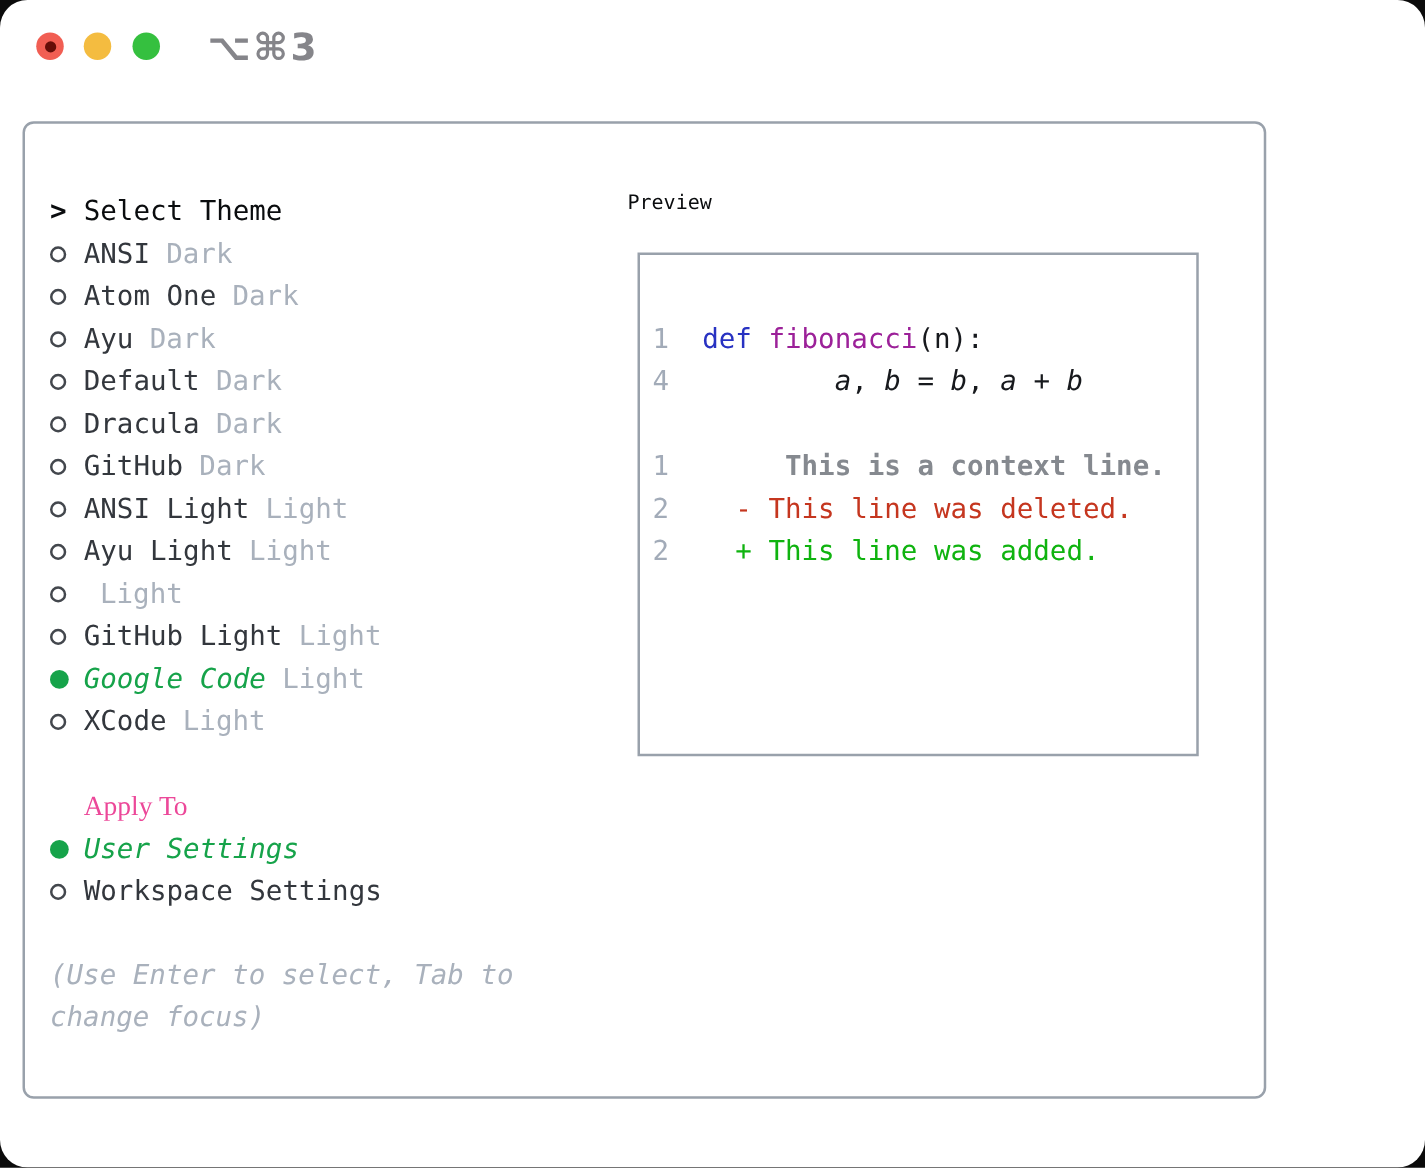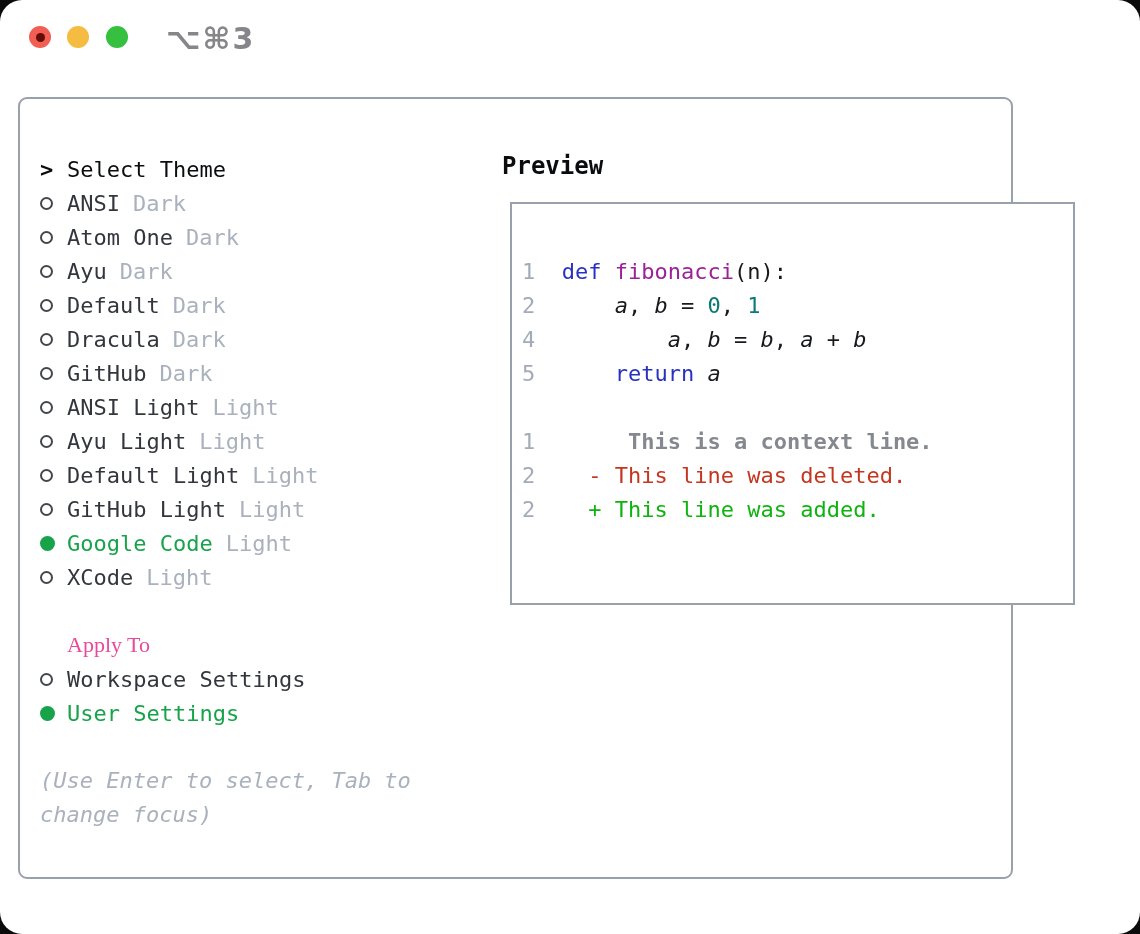--- a/index.html
+++ b/index.html
@@ -26,29 +26,29 @@
   }
   
   .left-col{position:absolute;left:20px;top:53px;font-size:22px;color:#33373d;}
   .row{height:34px;display:flex;align-items:center;white-space:pre;}
   .caret{width:27px;color:#0a0c0e;font-weight:700;}
   .hdr{font-weight:400;color:#0a0c0e;}
   .bullet-wrap{width:27px;display:flex;align-items:center;}
   .ring{width:13px;height:13px;border-radius:50%;border:2px solid #43474d;}
   .fillsel{width:15px;height:15px;border-radius:50%;background:var(--accent_green);}
   .name{color:#33373d;}
-  .name.selected{color:var(--accent_green);}
+  .name.selected{color:var(--accent_green);font-style:italic;}
   .tag{color:var(--muted_gray);margin-left:13px;}
   .apply-hdr{color:#ec4899;font-family:Liberation Serif, serif;}
   .spacer{height:34px;}
   .help{width:414px;line-height:34px;color:var(--muted_gray);white-space:normal;font-style:italic;}
   
-  .preview-hdr{position:absolute;left:482px;top:53px;font-size:24px;font-weight:700;color:#0a0c0e;}
+  .preview-hdr{position:absolute;left:482px;top:53px;font-size:16px;font-weight:400;color:#0a0c0e;}
   .preview-box{
-    position:absolute;left:490px;top:103px;width:565px;height:403px;
+    position:absolute;left:490px;top:103px;width:449px;height:403px;
     border:2px solid var(--border_gray);background:#fff;
     padding:51px 0 12px 10px;overflow:hidden;
   }
   .pline{height:34px;line-height:34px;font-size:22px;white-space:pre;}
   .seg-ln{color:var(--line_number_gray);}
   .seg-kw{color:var(--keyword_blue);}
   .seg-fn{color:var(--function_magenta);}
   .seg-num{color:var(--literal_teal);}
   .seg-pl{color:#17191d;}
   .seg-var{color:#17191d;font-style:italic;}
@@ -79,45 +79,43 @@
       </div>
       <div id="theme-list">
           <div class="row"><span class="bullet-wrap"><span class="ring"></span></span><span class="name">ANSI</span><span class="tag">Dark</span></div>
           <div class="row"><span class="bullet-wrap"><span class="ring"></span></span><span class="name">Atom One</span><span class="tag">Dark</span></div>
           <div class="row"><span class="bullet-wrap"><span class="ring"></span></span><span class="name">Ayu</span><span class="tag">Dark</span></div>
           <div class="row"><span class="bullet-wrap"><span class="ring"></span></span><span class="name">Default</span><span class="tag">Dark</span></div>
           <div class="row"><span class="bullet-wrap"><span class="ring"></span></span><span class="name">Dracula</span><span class="tag">Dark</span></div>
           <div class="row"><span class="bullet-wrap"><span class="ring"></span></span><span class="name">GitHub</span><span class="tag">Dark</span></div>
           <div class="row"><span class="bullet-wrap"><span class="ring"></span></span><span class="name">ANSI Light</span><span class="tag">Light</span></div>
           <div class="row"><span class="bullet-wrap"><span class="ring"></span></span><span class="name">Ayu Light</span><span class="tag">Light</span></div>
-          <div class="row"><span class="bullet-wrap"><span class="ring"></span></span><span class="name">Default Light</span><span class="tag">Light</span></div>
+          <div class="row"><span class="bullet-wrap"><span class="ring"></span></span><span class="tag">Light</span></div>
           <div class="row"><span class="bullet-wrap"><span class="ring"></span></span><span class="name">GitHub Light</span><span class="tag">Light</span></div>
           <div class="row"><span class="bullet-wrap"><span class="fillsel"></span></span><span class="name selected">Google Code</span><span class="tag">Light</span></div>
           <div class="row"><span class="bullet-wrap"><span class="ring"></span></span><span class="name">XCode</span><span class="tag">Light</span></div>
         </div>
       <div class="row spacer"></div>
       <div class="row">
         <span class="bullet-wrap"></span>
         <span class="apply-hdr">Apply To</span>
       </div>
       <div id="apply-list">
+          <div class="row"><span class="bullet-wrap"><span class="fillsel"></span></span><span class="name selected">User Settings</span></div>
           <div class="row"><span class="bullet-wrap"><span class="ring"></span></span><span class="name">Workspace Settings</span></div>
-          <div class="row"><span class="bullet-wrap"><span class="fillsel"></span></span><span class="name selected">User Settings</span></div>
         </div>
       <div class="row spacer"></div>
       <div class="help">(Use Enter to select, Tab to change focus)</div>
     </div>
 
     <div class="preview-hdr">Preview</div>
     <div class="preview-box">
       <div id="preview-lines">
           <div class="pline"><span class="seg-ln">1  </span><span class="seg-kw">def </span><span class="seg-fn">fibonacci</span><span class="seg-pl">(n):</span></div>
-          <div class="pline"><span class="seg-ln">2  </span><span class="seg-pl">    </span><span class="seg-var">a</span><span class="seg-pl">, </span><span class="seg-var">b</span><span class="seg-pl"> = </span><span class="seg-num">0</span><span class="seg-pl">, </span><span class="seg-num">1</span></div>
           <div class="pline"><span class="seg-ln">4  </span><span class="seg-pl">        </span><span class="seg-var">a</span><span class="seg-pl">, </span><span class="seg-var">b</span><span class="seg-pl"> = </span><span class="seg-var">b</span><span class="seg-pl">, </span><span class="seg-var">a</span><span class="seg-pl"> + </span><span class="seg-var">b</span></div>
-          <div class="pline"><span class="seg-ln">5  </span><span class="seg-pl">    </span><span class="seg-kw">return</span><span class="seg-pl"> </span><span class="seg-var">a</span></div>
           <div class="pline"></div>
           <div class="pline"><span class="seg-ln">1  </span><span class="seg-ctx">     This is a context line.</span></div>
           <div class="pline"><span class="seg-ln">2  </span><span class="seg-del">  - This line was deleted.</span></div>
           <div class="pline"><span class="seg-ln">2  </span><span class="seg-add">  + This line was added.</span></div>
         </div>
     </div>
 
   </div>
 </div>
 

